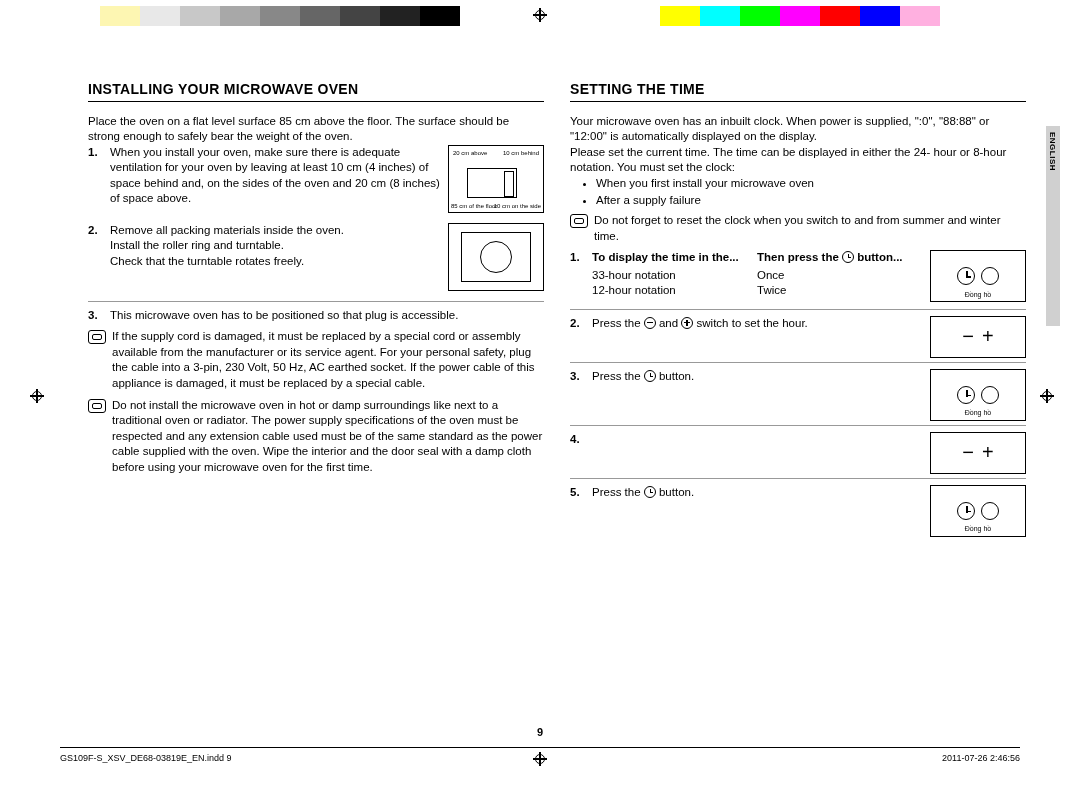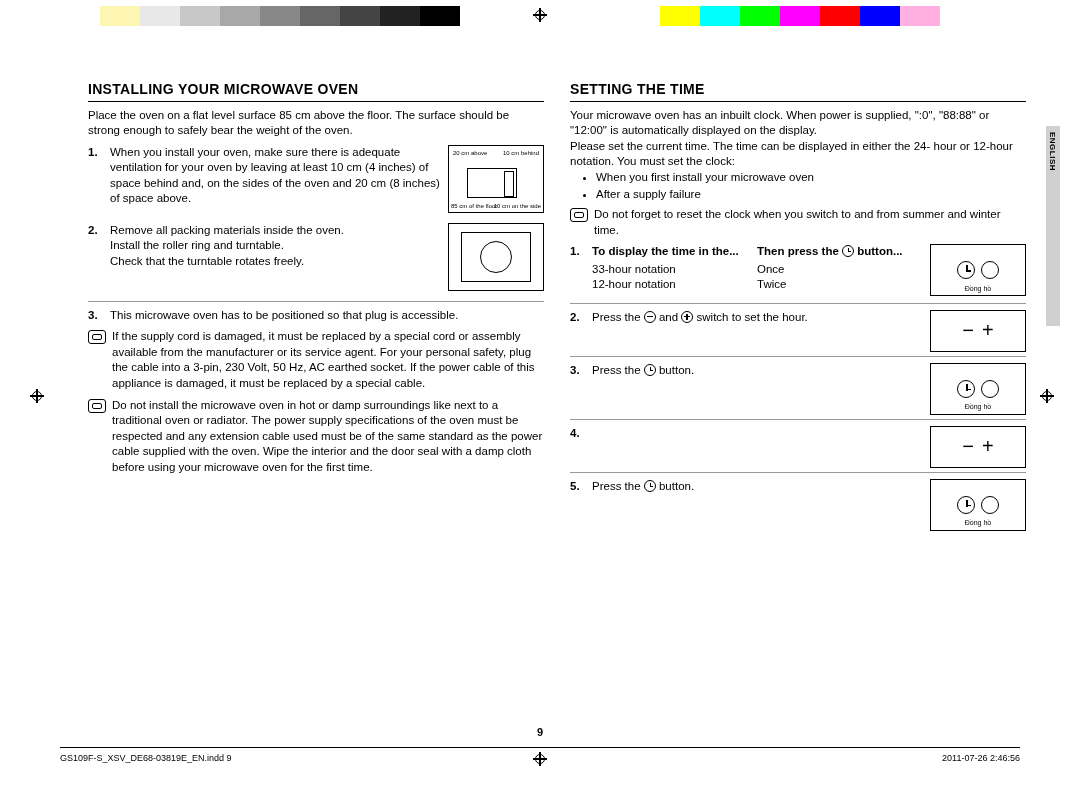--- a/index.html
+++ b/index.html
@@ -47,24 +47,24 @@
   .col {
     flex: 1;
     position: relative;
   }
   h2.section {
     font-size: 14px;
     font-weight: bold;
     letter-spacing: 0.3px;
     border-bottom: 1px solid #000;
     padding-bottom: 2px;
-    margin-bottom: 6px;
+    margin-bottom: 12px;
     text-transform: uppercase;
   }
-  p.intro { margin-bottom: 6px; }
+  p.intro { }
   ol.steps { list-style: none; }
   ol.steps > li {
     display: flex;
     gap: 6px;
     margin-bottom: 6px;
   }
   ol.steps > li .num {
     font-weight: bold;
     min-width: 16px;
   }
@@ -304,21 +304,21 @@
     </div>
   </div>
 
   <div class="col">
     <div class="side-tab">
       <span class="txt">ENGLISH</span>
     </div>
 
     <h2 class="section">SETTING THE TIME</h2>
     <p>Your microwave oven has an inbuilt clock. When power is supplied, ":0", "88:88" or "12:00" is automatically displayed on the display.</p>
-    <p>Please set the current time. The time can be displayed in either the 24- hour or 12-hour notation. You must set the clock:</p>
+    <p>Please set the current time. The time can be displayed in either the 24- hour or 8-hour notation. You must set the clock:</p>
     <ul class="bullets">
       <li>When you first install your microwave oven</li>
       <li>After a supply failure</li>
     </ul>
     <div class="note-row">
       <span class="note-icon"></span>
       <span>Do not forget to reset the clock when you switch to and from summer and winter time.</span>
     </div>
 
     <div style="overflow:hidden;">

